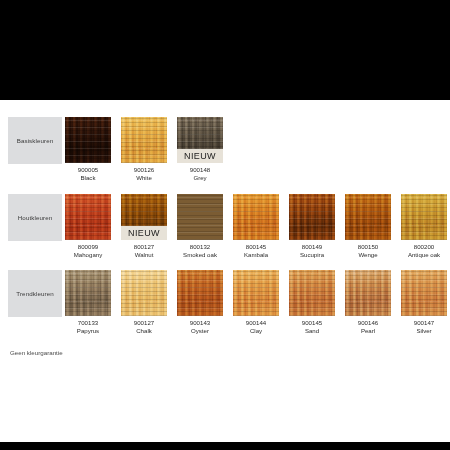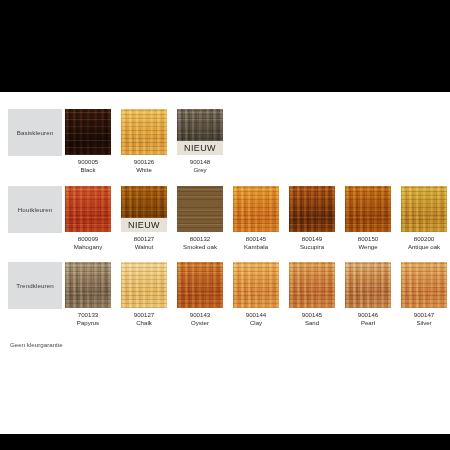--- a/index.html
+++ b/index.html
@@ -5,21 +5,21 @@
   * { box-sizing: border-box; }
   html, body {
     margin: 0; padding: 0;
     width: 450px; height: 450px;
     background: #000;
     font-family: "Liberation Sans", sans-serif;
     overflow: hidden;
   }
   #sheet {
     position: absolute;
-    left: 0; top: 92px;
+    left: 0; top: 100px;
     width: 450px; height: 342px;
     background: #ffffff;
   }
   .row {
     position: absolute;
     left: 0;
     width: 450px;
   }
   .cat-box {
     position: absolute;

